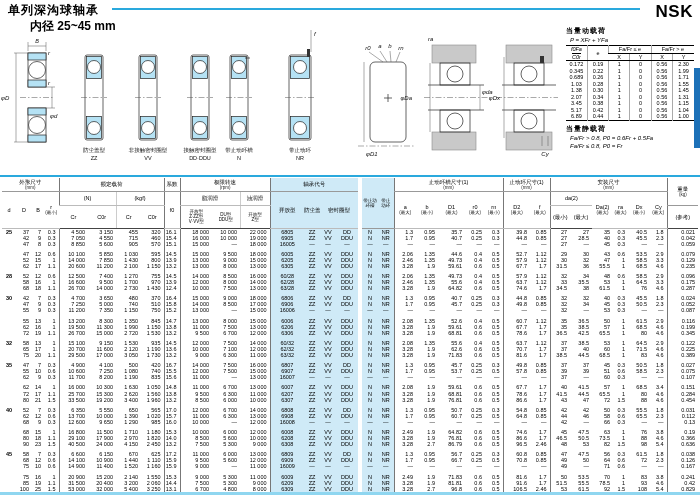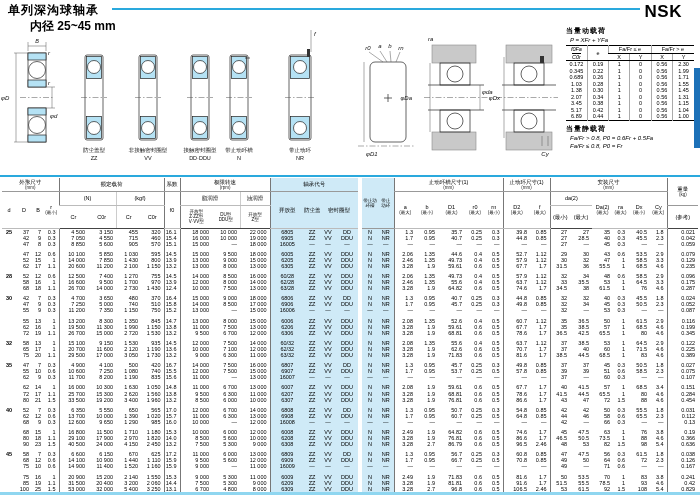--- a/index.html
+++ b/index.html
@@ -1,21 +1,21 @@
 <!DOCTYPE html>
 <html><head>
 <meta charset="utf-8">
 <style>
   html,body{margin:0;padding:0;background:#fff;}
   .page{position:relative;width:700px;height:500px;background:#fff;overflow:hidden;
         font-family:"Liberation Sans",sans-serif;color:#000;}
   .title{position:absolute;left:8px;top:2px;font-size:12px;font-weight:bold;letter-spacing:1px;}
   .subtitle{position:absolute;left:30px;top:18px;font-size:12px;font-weight:bold;}
   .rule-title{position:absolute;left:112px;top:8px;width:528px;height:2px;background:#2aa9dd;}
-  .logo{position:absolute;right:18px;top:2px;font-size:17px;font-weight:900;letter-spacing:.5px;}
+  .logo{position:absolute;right:7px;top:2px;font-size:17px;font-weight:900;letter-spacing:.5px;}
   .side-tab{position:absolute;right:0;top:68px;width:6px;height:80px;background:#1d71b8;}
   .rule-table{position:absolute;left:0;top:175px;width:700px;height:2px;background:#2aa9dd;}
   .rule-bottom{position:absolute;left:0;top:492px;width:700px;height:3px;background:#8fd6f0;}
   .drawings{position:absolute;left:0;top:24px;}
   svg text{font-family:"Liberation Sans",sans-serif;font-size:6px;font-style:italic;fill:#111;}
   svg text.cap{font-style:normal;font-size:5.5px;text-anchor:middle;}
   .cyan{fill:#b5e2f4;stroke:#222;stroke-width:.7;}
   .ln{stroke:#222;stroke-width:.7;fill:none;}
   .thin{stroke:#555;stroke-width:.5;fill:none;}
   .ball{fill:#fff;stroke:#222;stroke-width:.7;}

